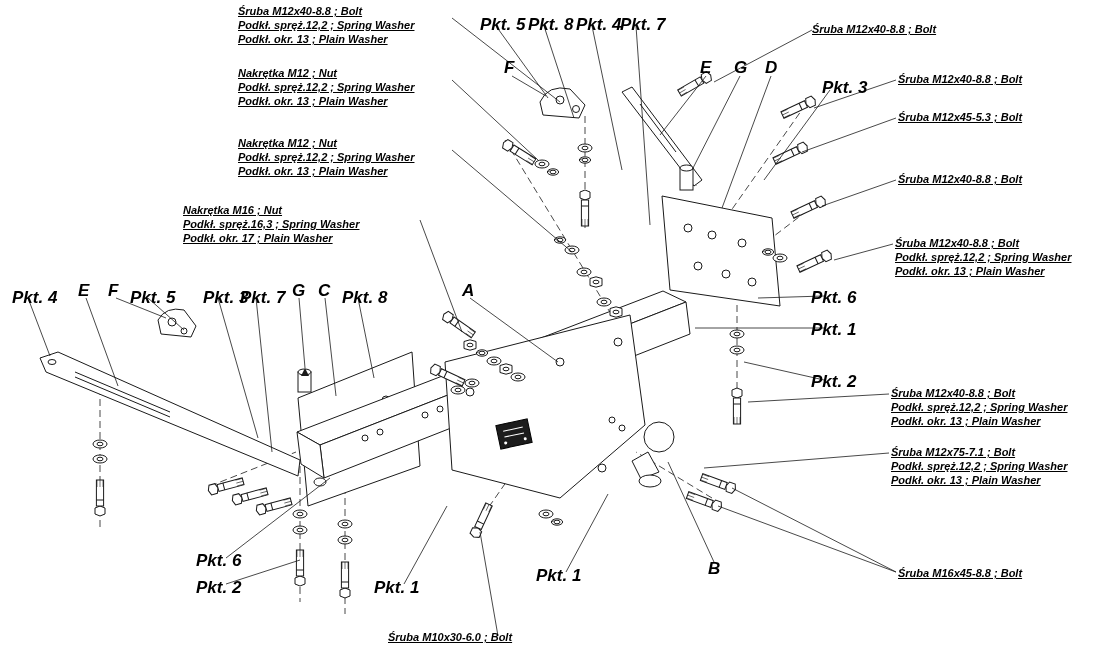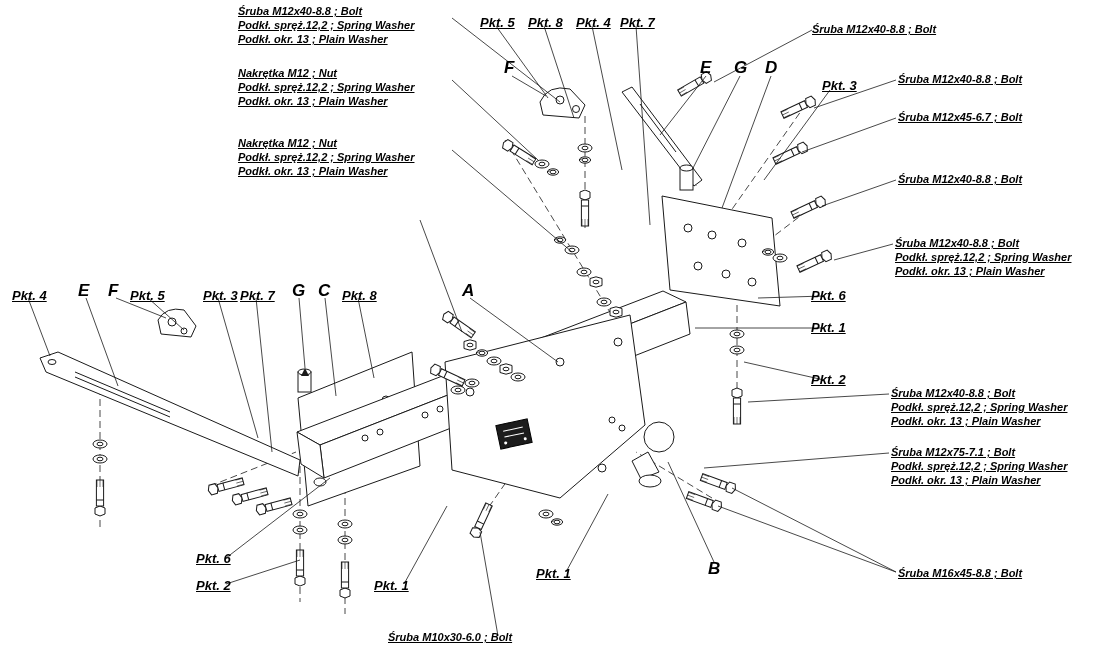--- a/index.html
+++ b/index.html
@@ -9,22 +9,22 @@
     font-family:"Liberation Sans", sans-serif; color:#000;
   }
   #stage { position:absolute; left:0; top:0; width:1114px; height:665px; }
   svg.drawing { position:absolute; left:0; top:0; }
   .callout {
     position:absolute; font-size:11px; font-weight:bold; font-style:italic;
     line-height:1.28; white-space:nowrap; color:#000;
   }
   .callout .cl { text-decoration:underline; }
   .pkt {
-    position:absolute; font-size:13px; font-weight:bold; font-style:italic;
-    text-decoration:underline; white-space:nowrap; color:#000;
+    position:absolute; font-size:17px; font-weight:bold; font-style:italic;
+    white-space:nowrap; color:#000;
   }
   .letter {
     position:absolute; font-size:17px; font-style:italic; font-weight:bold; color:#000;
   }
 </style>
 </head>
 <body>
 
 <div id="stage">
 
@@ -271,28 +271,33 @@
   <div class="callout" style="left:238px;top:66px">
     <div class="cl">Nakrętka  M12 ; Nut</div>
     <div class="cl">Podkł. spręż.12,2 ; Spring Washer</div>
     <div class="cl">Podkł. okr. 13 ; Plain Washer</div>
   </div>
   <div class="callout" style="left:238px;top:136px">
     <div class="cl">Nakrętka  M12 ; Nut</div>
     <div class="cl">Podkł. spręż.12,2 ; Spring Washer</div>
     <div class="cl">Podkł. okr. 13 ; Plain Washer</div>
   </div>
+  <div class="callout" style="left:183px;top:203px">
+    <div class="cl">Nakrętka  M16 ; Nut</div>
+    <div class="cl">Podkł. spręż.16,3 ; Spring Washer</div>
+    <div class="cl">Podkł. okr. 17 ; Plain Washer</div>
+  </div>
   <div class="callout" style="left:812px;top:22px">
     <div class="cl">Śruba M12x40-8.8 ;  Bolt</div>
   </div>
   <div class="callout" style="left:898px;top:72px">
     <div class="cl">Śruba M12x40-8.8 ;  Bolt</div>
   </div>
   <div class="callout" style="left:898px;top:110px">
-    <div class="cl">Śruba M12x45-6.7 ;  Bolt</div>
+    <div class="cl">Śruba M12x45-5.3 ;  Bolt</div>
   </div>
   <div class="callout" style="left:898px;top:172px">
     <div class="cl">Śruba M12x40-8.8 ;  Bolt</div>
   </div>
   <div class="callout" style="left:895px;top:236px">
     <div class="cl">Śruba M12x40-8.8 ;  Bolt</div>
     <div class="cl">Podkł. spręż.12,2 ; Spring Washer</div>
     <div class="cl">Podkł. okr. 13 ; Plain Washer</div>
   </div>
   <div class="callout" style="left:891px;top:386px">

